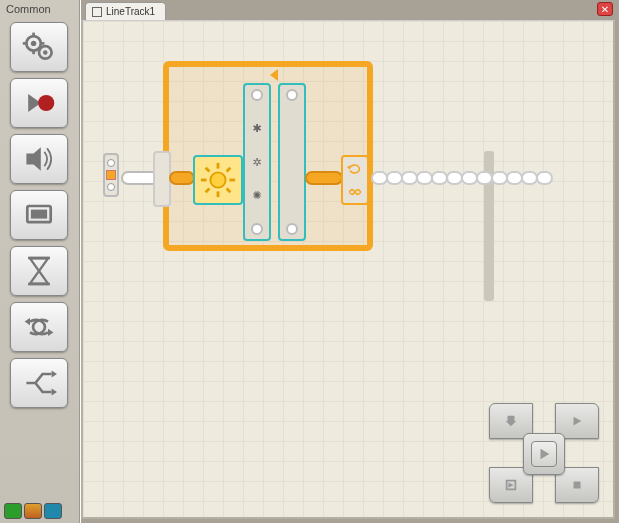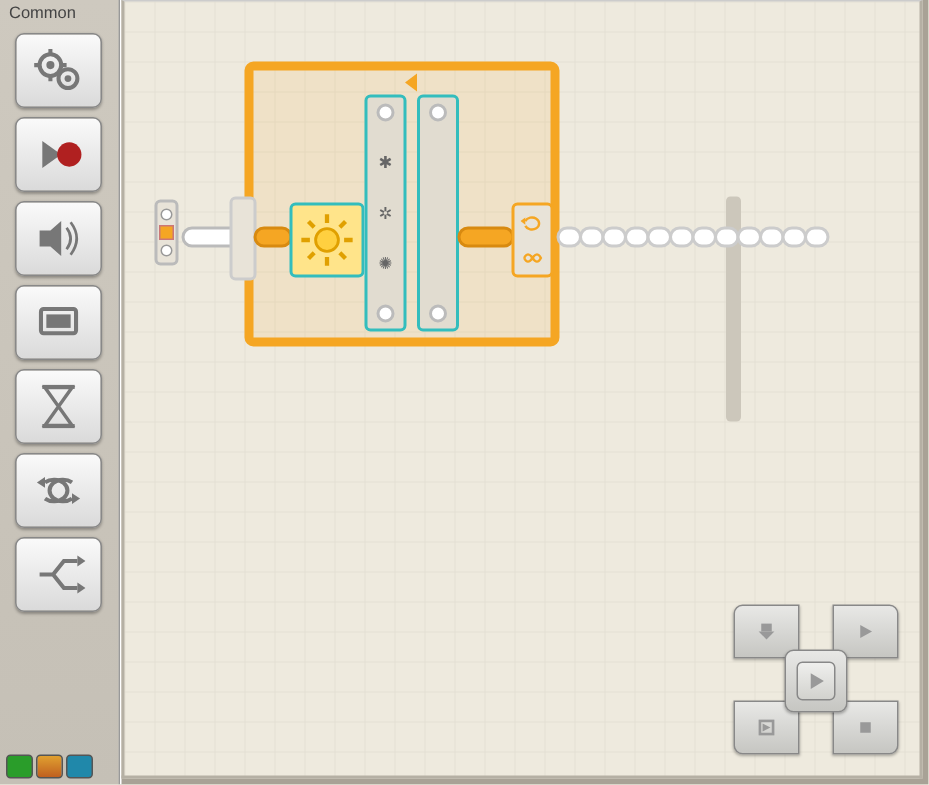--- a/index.html
+++ b/index.html
@@ -118,20 +118,29 @@
       </div>
     </div>
     <div class="sidebar-footer">
       <div class="foot-btn" style="background:#2a9d2a"></div>
       <div class="foot-btn" style="background:linear-gradient(#e0a030,#c06020)"></div>
       <div class="foot-btn" style="background:#2088aa"></div>
     </div>
   </div>
 
   <div class="main">
+    <div class="tabbar">
+      <div class="tab">
+        <span class="tab-icon"></span>
+        <span>LineTrack1</span>
+      </div>
+      <div class="close-btn">
+        <span>✕</span>
+      </div>
+    </div>
 
     <div class="canvas">
 
       <div class="beam-start" style="position:absolute;left:20px;top:132px">
         <div class="dot"></div>
         <div class="sq"></div>
         <div class="dot"></div>
       </div>
       <div class="beam-seg" style="position:absolute;left:38px;top:150px;width:42px"></div>
 

